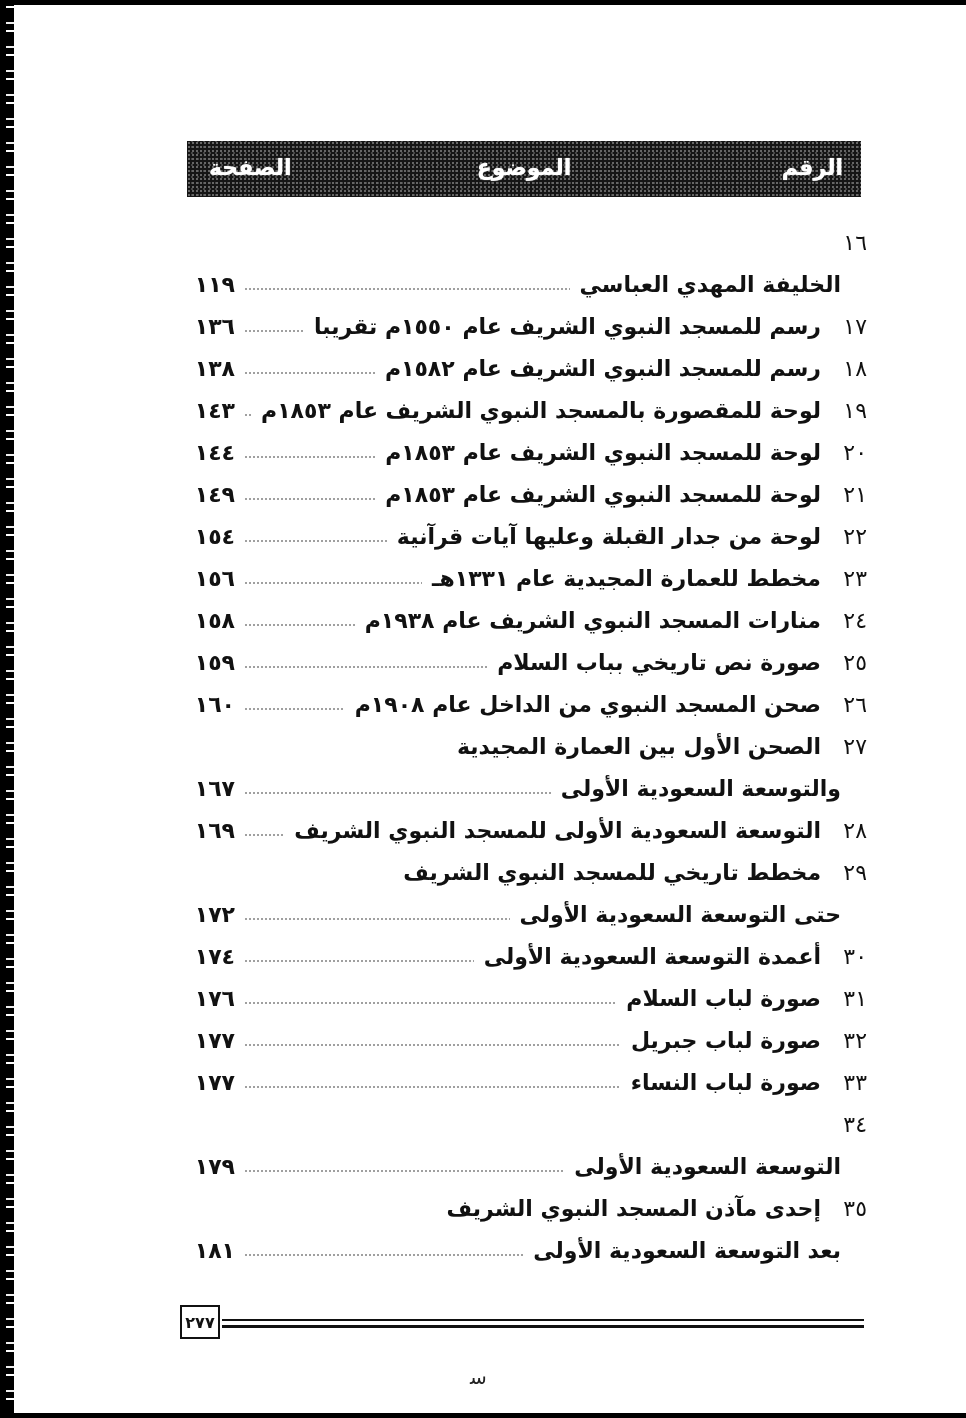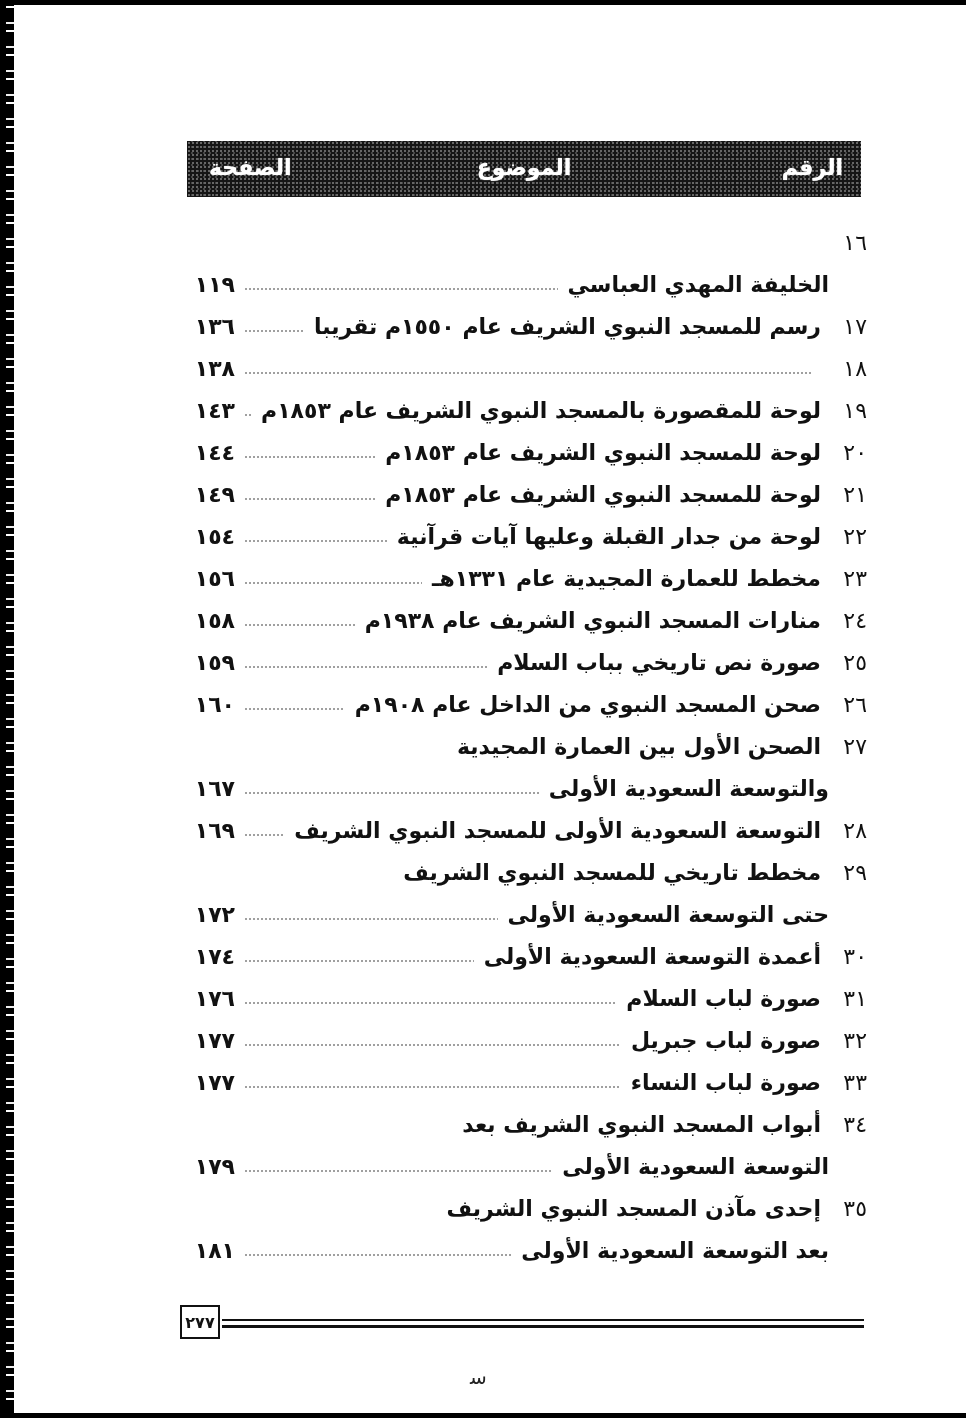--- a/index.html
+++ b/index.html
@@ -46,21 +46,21 @@
   .line {
     position: absolute; right: 0; width: 680px; height: 40px;
     display: flex; align-items: center; direction: rtl;
   }
   .num {
     width: 46px; font-size: 22px; font-weight: normal; text-align: right; flex: none;
   }
   .title {
     font-size: 22px; font-weight: bold; white-space: nowrap; flex: none;
   }
-  .title.cont { margin-right: 38px; }
+  .title.cont { margin-right: 26px; }
   .leader {
     flex: 1; margin: 0 10px; height: 2px; align-self: center; margin-top: 10px;
     background: repeating-linear-gradient(90deg, #777 0 2px, transparent 2px 4px);
     opacity: 0.7;
   }
   .page {
     width: 48px; font-size: 22px; font-weight: bold; text-align: right; flex: none;
   }
   .footer-box {
     position: absolute; left: 180px; top: 1305px; width: 36px; height: 30px;
@@ -104,20 +104,21 @@
 
   <div class="line" style="top:84px">
     <span class="num">١٧</span>
     <span class="title">رسم للمسجد النبوي الشريف عام ١٥٥٠م تقريبا</span>
     <span class="leader"></span>
     <span class="page">١٣٦</span>
   </div>
 
   <div class="line" style="top:126px">
     <span class="num">١٨</span>
+    <span class="title">رسم للمسجد النبوي الشريف عام ١٥٨٢م</span>
     <span class="leader"></span>
     <span class="page">١٣٨</span>
   </div>
 
   <div class="line" style="top:168px">
     <span class="num">١٩</span>
     <span class="title">لوحة للمقصورة بالمسجد النبوي الشريف عام ١٨٥٣م</span>
     <span class="leader"></span>
     <span class="page">١٤٣</span>
   </div>
@@ -221,21 +222,20 @@
 
   <div class="line" style="top:840px">
     <span class="num">٣٣</span>
     <span class="title">صورة لباب النساء</span>
     <span class="leader"></span>
     <span class="page">١٧٧</span>
   </div>
 
   <div class="line" style="top:882px">
     <span class="num">٣٤</span>
-    <span class="title">أبواب المسجد النبوي الشريف بعد</span>
   </div>
   <div class="line" style="top:924px">
     <span class="title cont">التوسعة السعودية الأولى</span>
     <span class="leader"></span>
     <span class="page">١٧٩</span>
   </div>
 
   <div class="line" style="top:966px">
     <span class="num">٣٥</span>
     <span class="title">إحدى مآذن المسجد النبوي الشريف</span>

